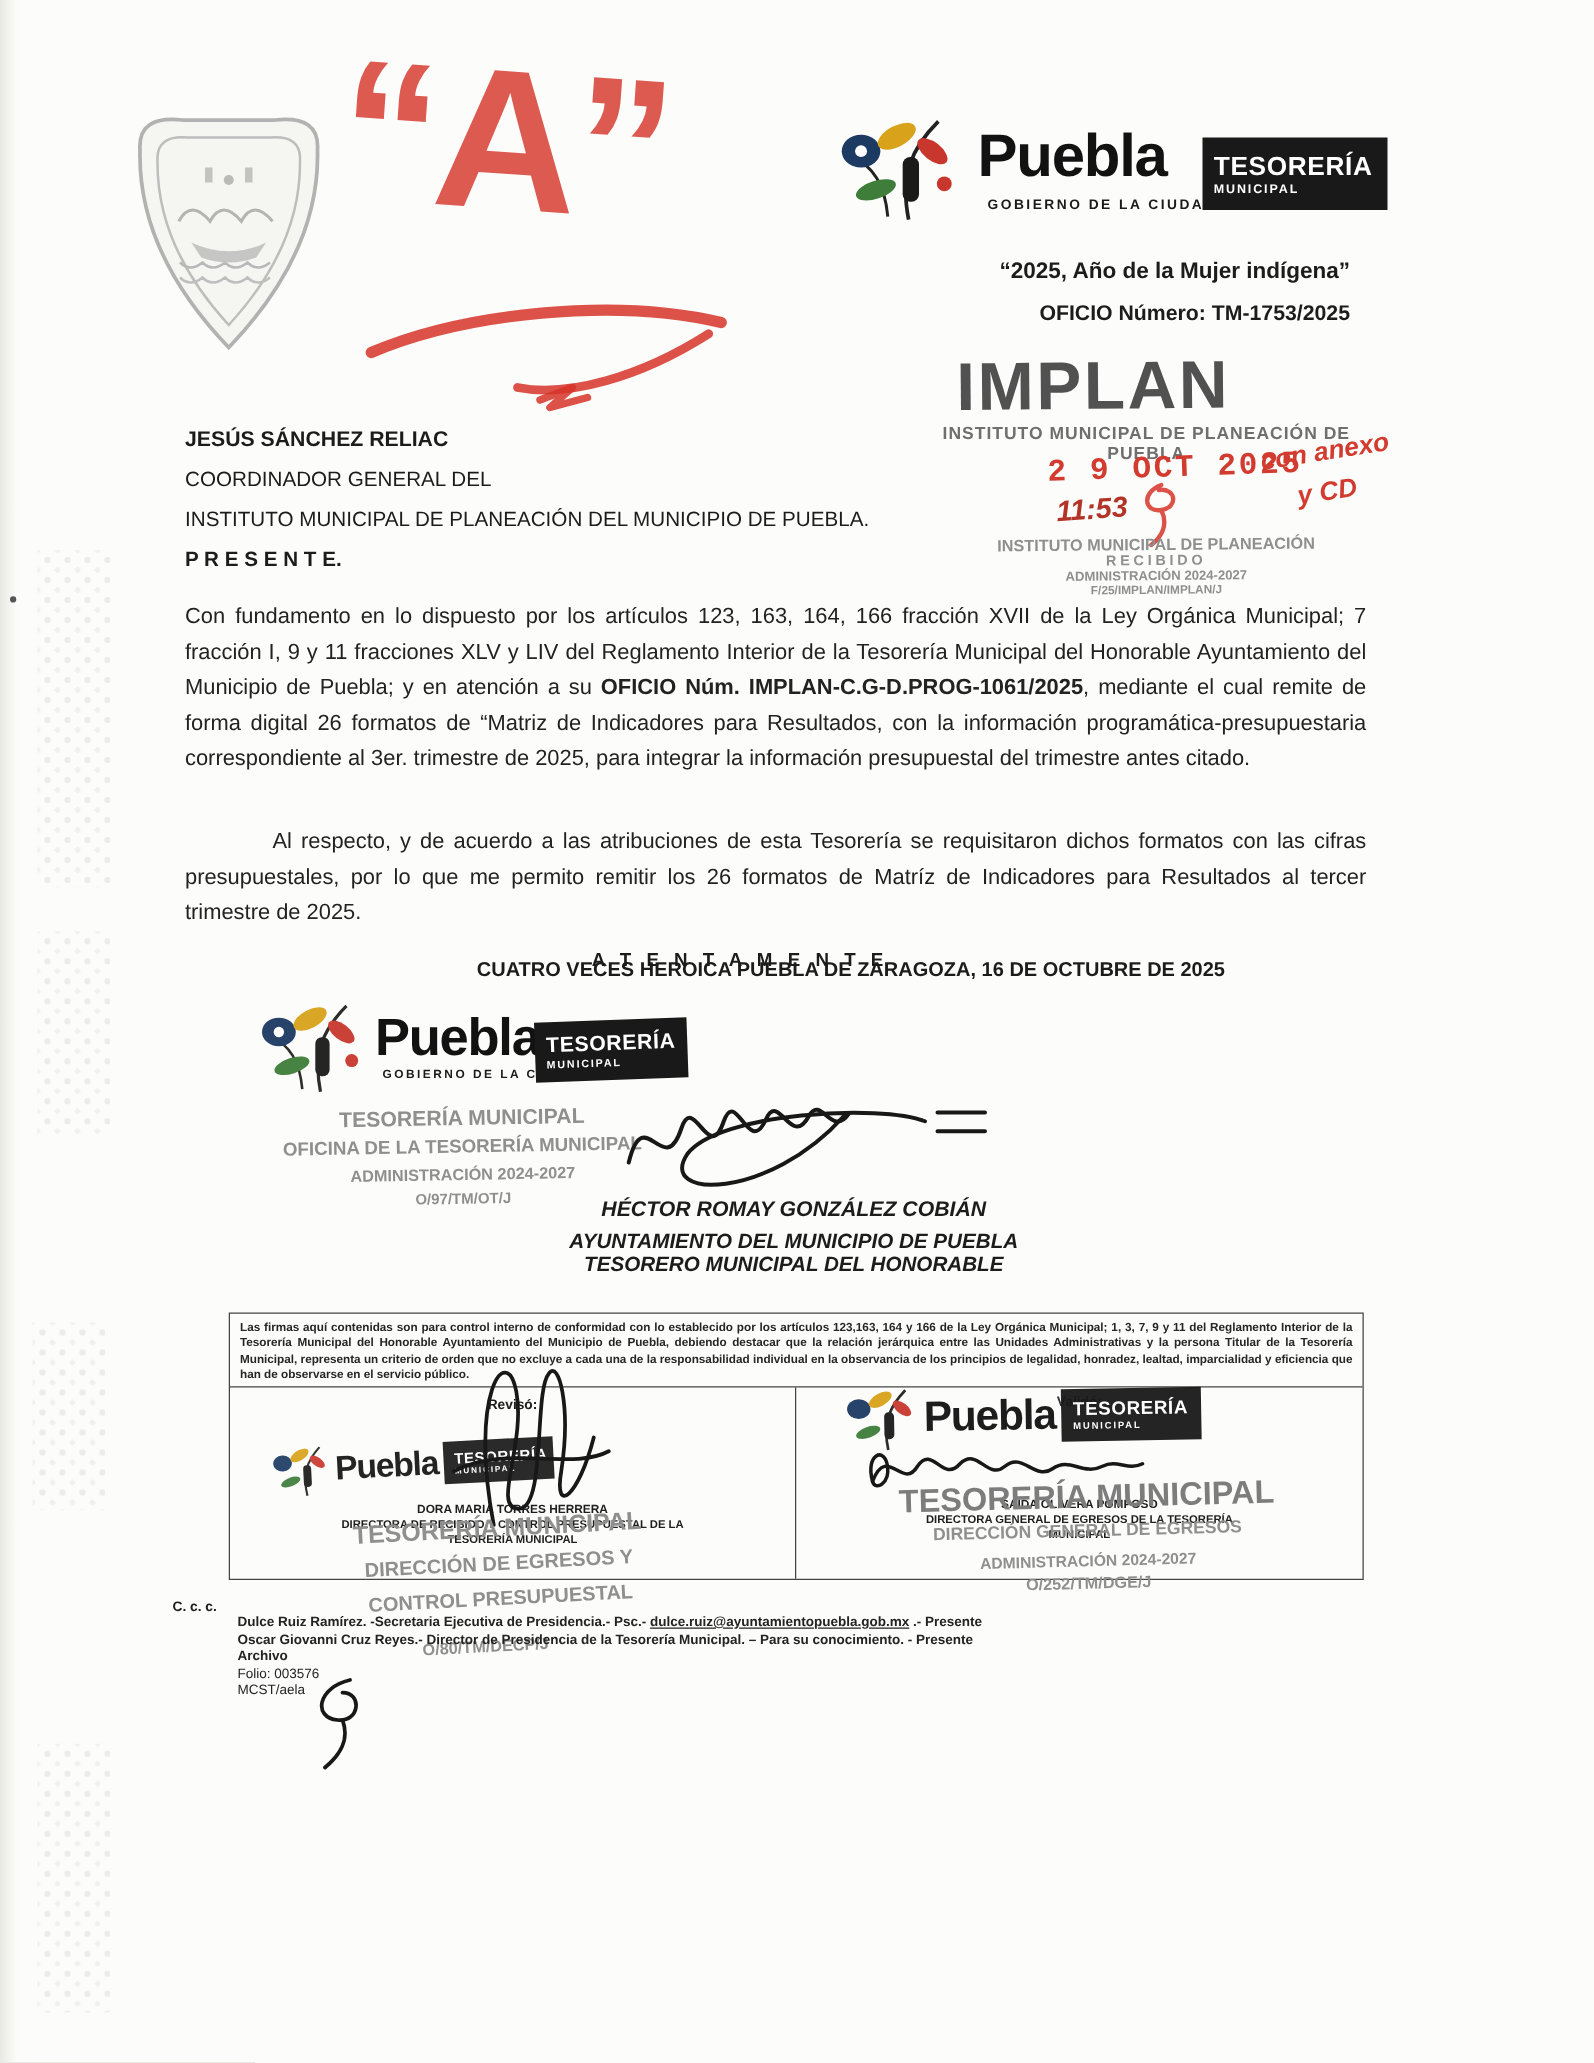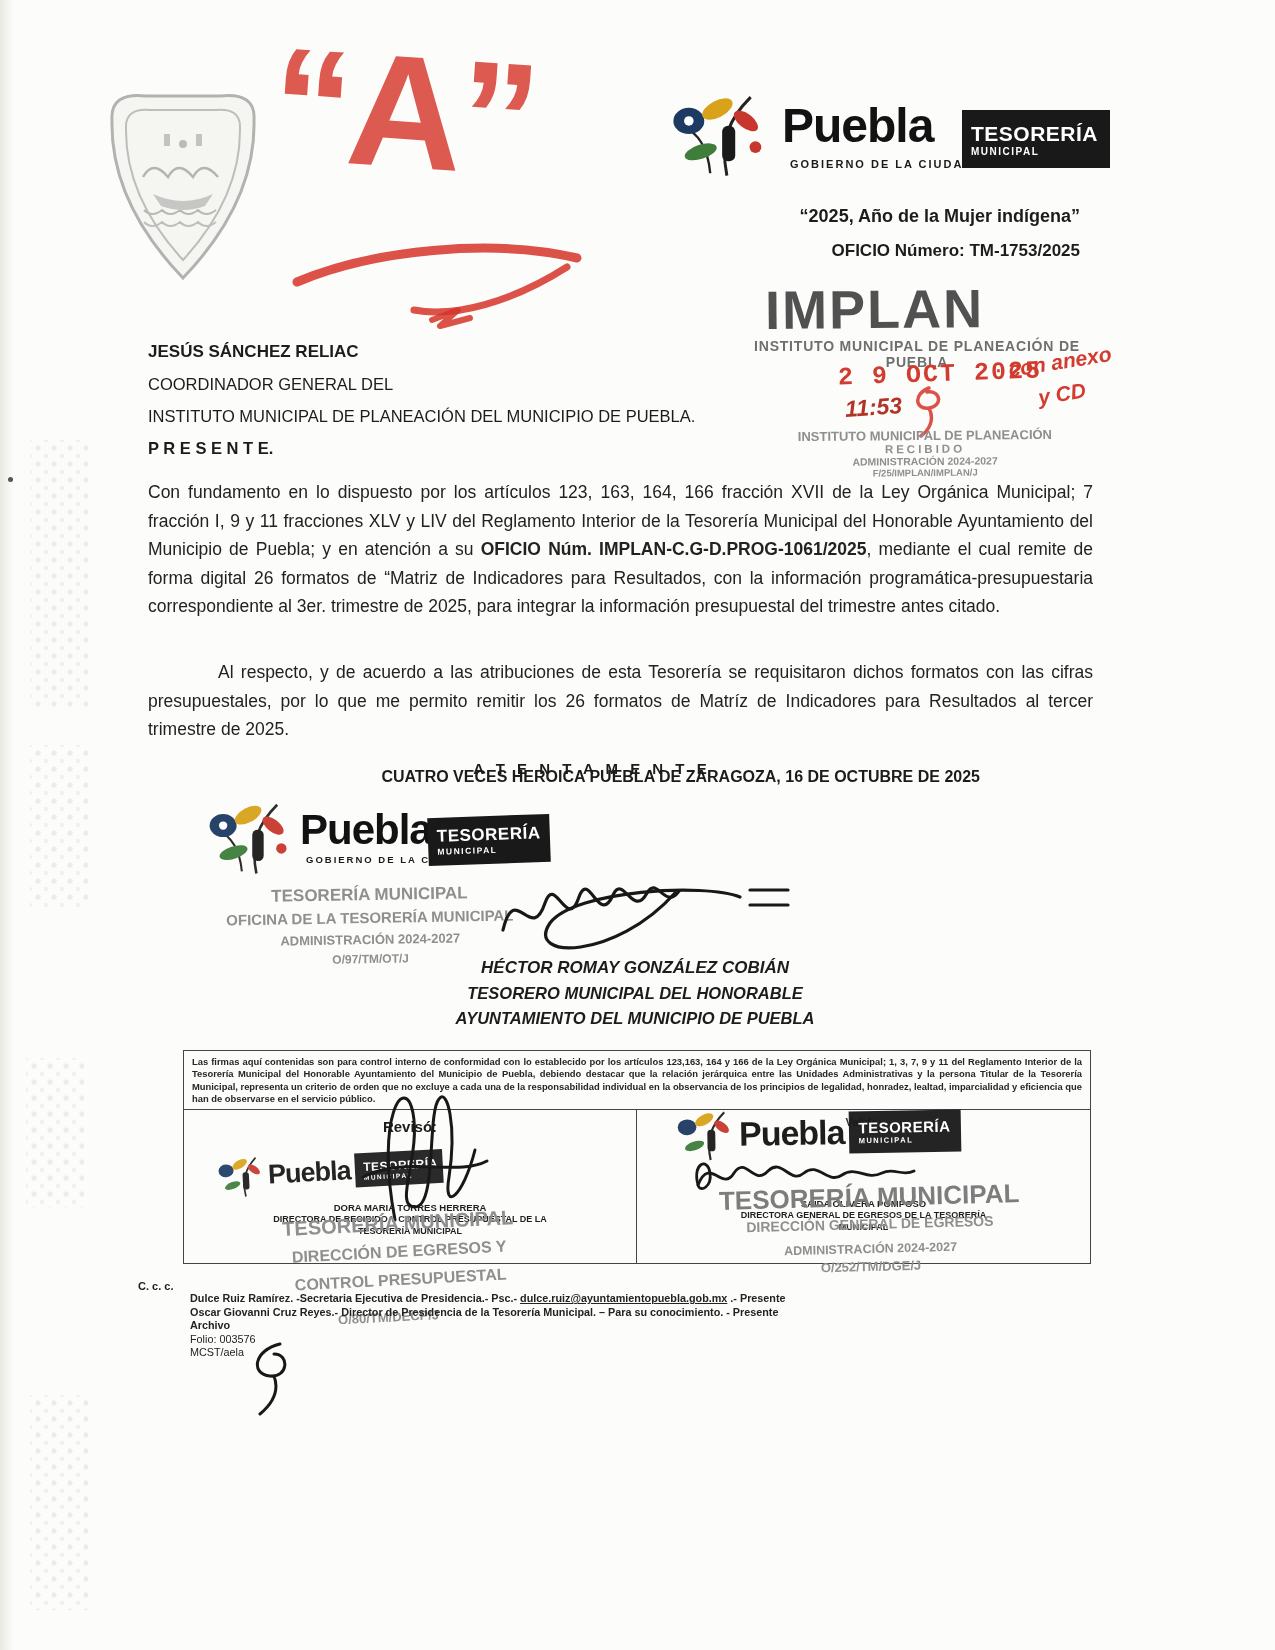--- a/index.html
+++ b/index.html
@@ -175,29 +175,29 @@
   </div>
 
   <svg class="abs ink" style="left:495px;top:835px;" width="300" height="140" viewBox="0 0 300 140">
     <path d="M8,95 C20,45 36,110 50,68 C60,38 72,98 84,62 C94,34 104,92 118,60 C128,38 138,84 152,58 C162,40 170,76 184,56" stroke-width="3.2"></path>
     <path d="M180,58 C120,125 30,125 55,88 C80,55 210,48 245,62" stroke-width="3.2"></path>
     <path d="M255,55 h38 M255,70 h38" stroke-width="3.2"></path>
   </svg>
 
   <div class="abs center" style="left:350px;top:958px;width:570px;font-style:italic;">
     <div class="b" style="font-size:17px;margin-bottom:6px;">HÉCTOR ROMAY GONZÁLEZ COBIÁN</div>
+    <div class="b" style="font-size:16.5px;">AYUNTAMIENTO DEL MUNICIPIO DE PUEBLA</div>
     <div class="b" style="font-size:16.5px;margin-bottom:6px;">TESORERO MUNICIPAL DEL HONORABLE</div>
-    <div class="b" style="font-size:16.5px;">AYUNTAMIENTO DEL MUNICIPIO DE PUEBLA</div>
   </div>
 
   <div class="abs legalbox" style="left:183px;top:1050px;">
     <div class="fineprint">Las firmas aquí contenidas son para control interno de conformidad con lo establecido por los artículos 123,163, 164 y 166 de la Ley Orgánica Municipal; 1, 3, 7, 9 y 11 del Reglamento Interior de la Tesorería Municipal del Honorable Ayuntamiento del Municipio de Puebla, debiendo destacar que la relación jerárquica entre las Unidades Administrativas y la persona Titular de la Tesorería Municipal, representa un criterio de orden que no excluye a cada una de la responsabilidad individual en la observancia de los principios de legalidad, honradez, lealtad, imparcialidad y eficiencia que han de observarse en el servicio público.</div>
     <div class="sigrow">
       <div class="sigcol leftcol">
-        <div class="abs b center" style="left:0;top:8px;width:100%;font-size:15px;">Revisó:</div>
+        <div class="abs b center" style="left:0;top:8px;width:100%;font-size:11px;">Revisó:</div>
 
         <div class="abs" style="left:26px;top:40px;transform:rotate(-3deg);opacity:.92;">
           <svg style="vertical-align:middle;" width="58" height="44" viewBox="0 0 100 74">
             <path d="M60,72 C54,42 62,24 80,6" stroke="#222" stroke-width="3" fill="none"></path>
             <ellipse cx="28" cy="26" rx="13" ry="11" fill="#1d3a63"></ellipse>
             <ellipse cx="52" cy="16" rx="14" ry="7" fill="#d9a21b" transform="rotate(-28 52 16)"></ellipse>
             <ellipse cx="76" cy="26" rx="12" ry="6" fill="#c8372d" transform="rotate(38 76 26)"></ellipse>
             <ellipse cx="38" cy="52" rx="14" ry="6" fill="#3e7d3a" transform="rotate(-18 38 52)"></ellipse>
             <rect x="56" y="30" width="11" height="30" rx="5" fill="#1a1a1a"></rect>
           </svg><span class="brand-word" style="font-size:27px;vertical-align:middle;">Puebla</span><span class="badge" style="display:inline-flex;width:88px;height:34px;vertical-align:middle;margin-left:4px;">

